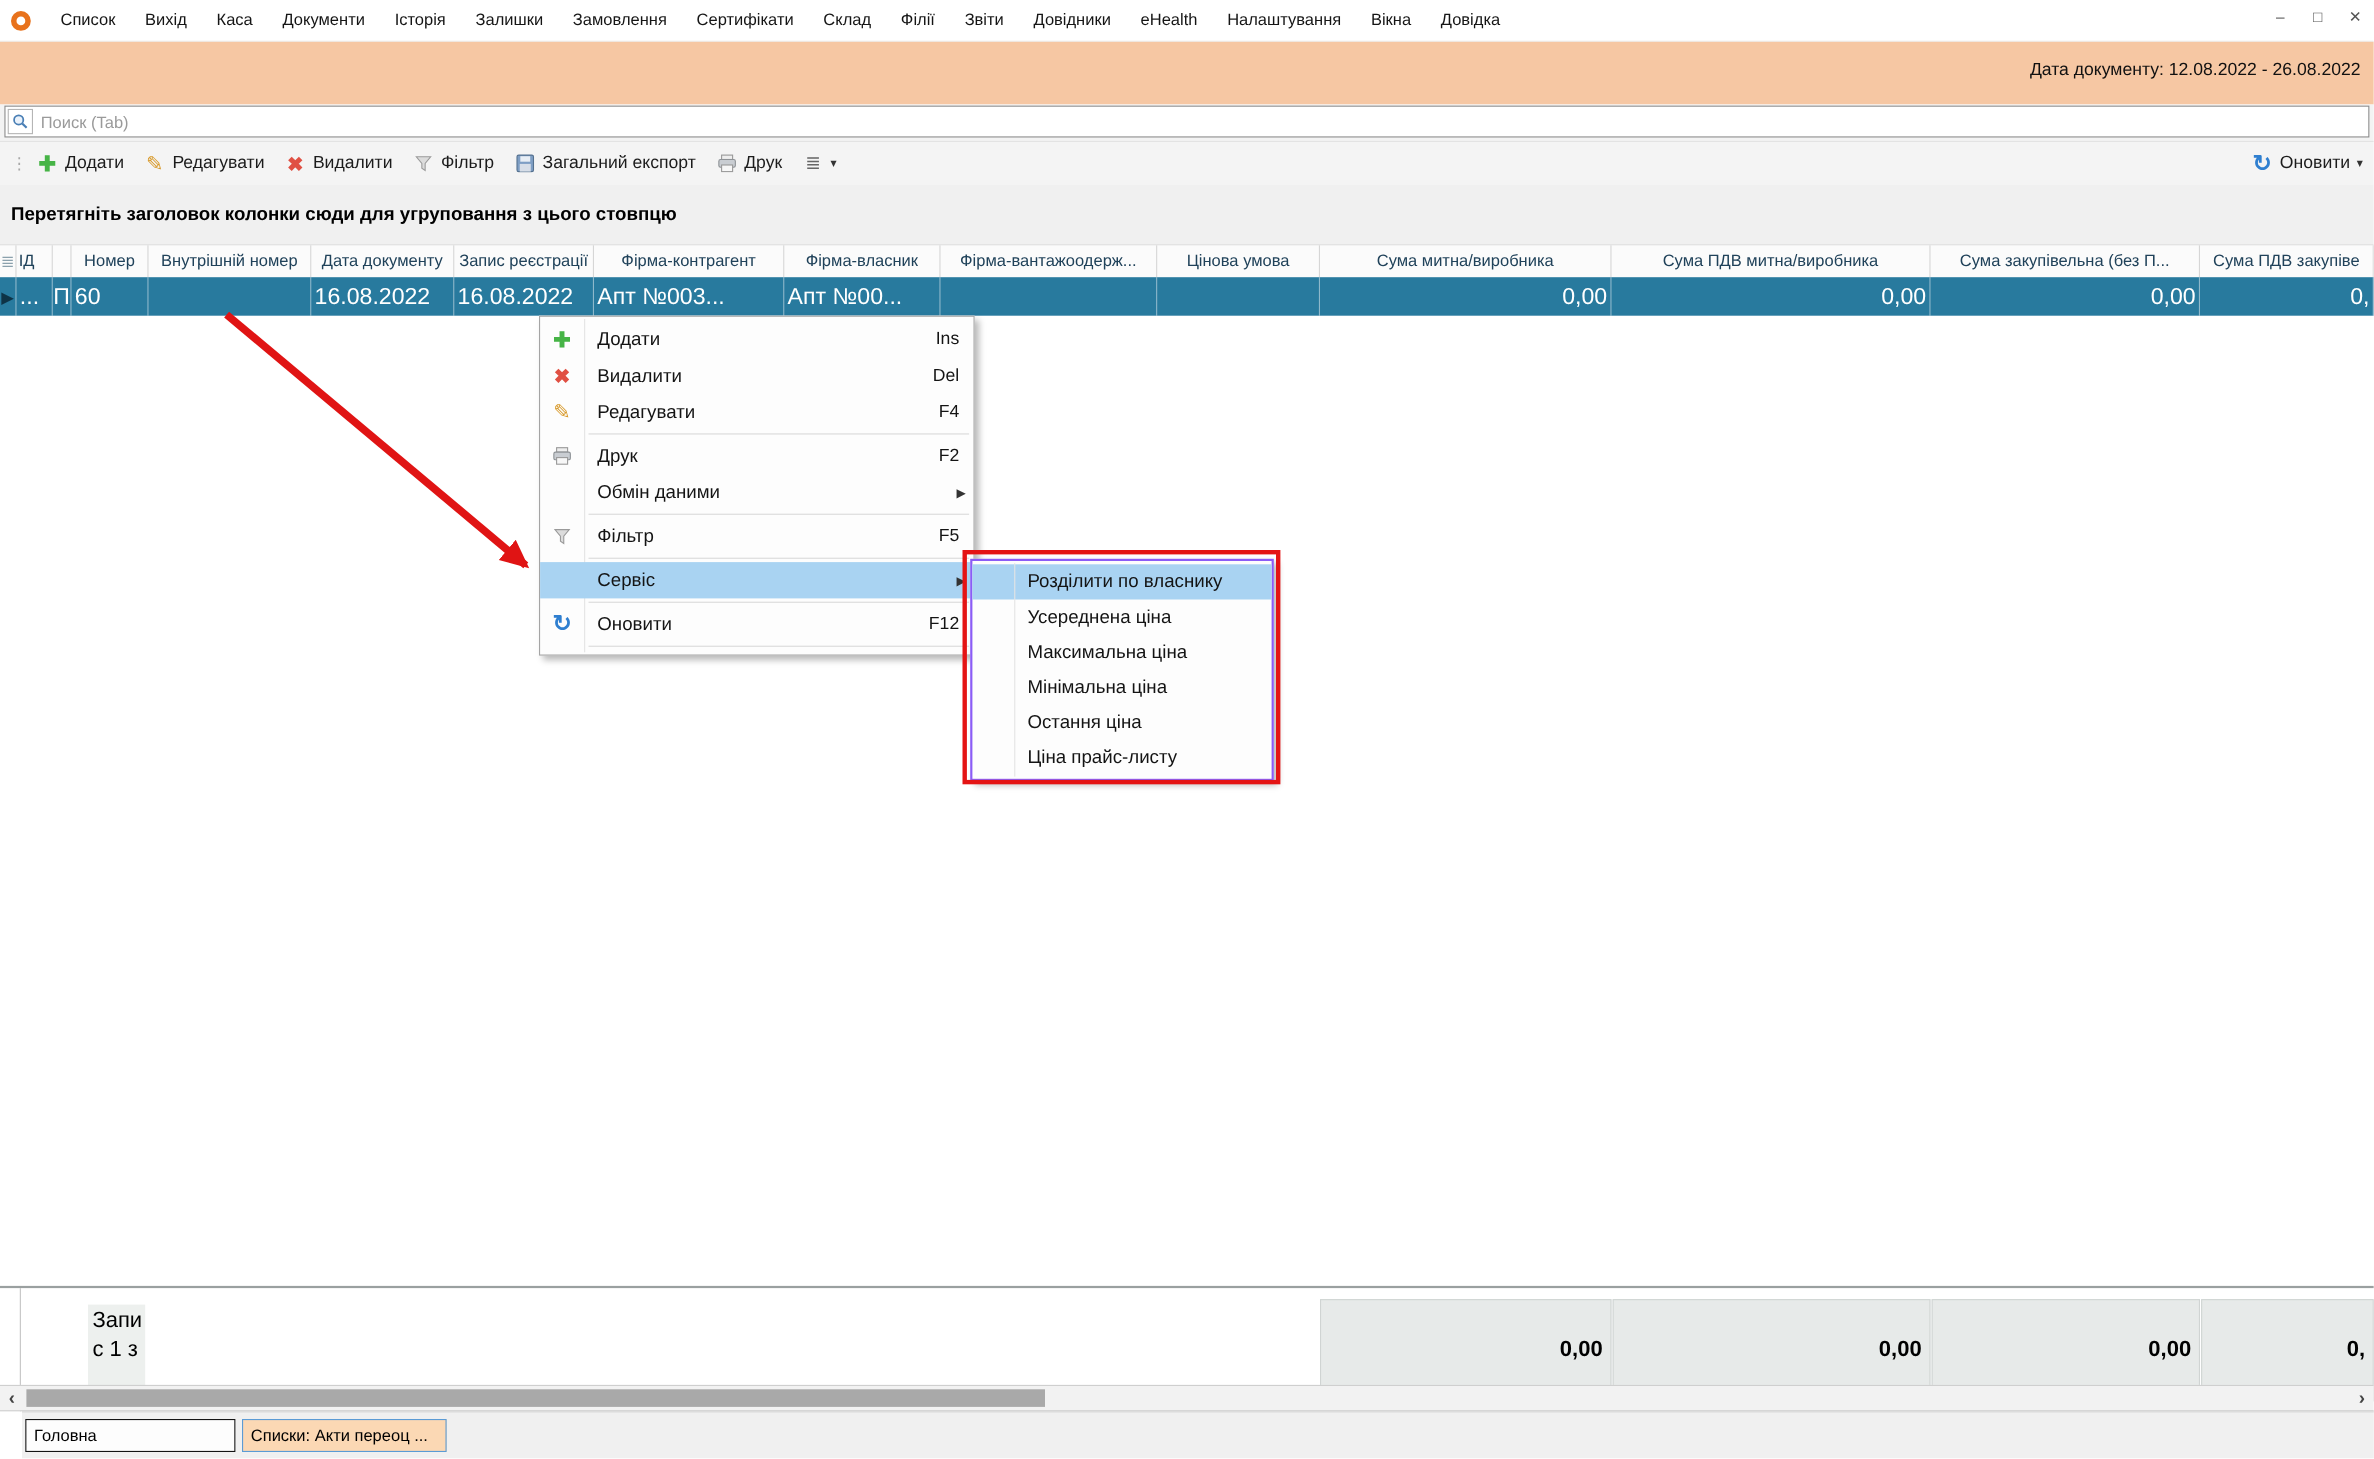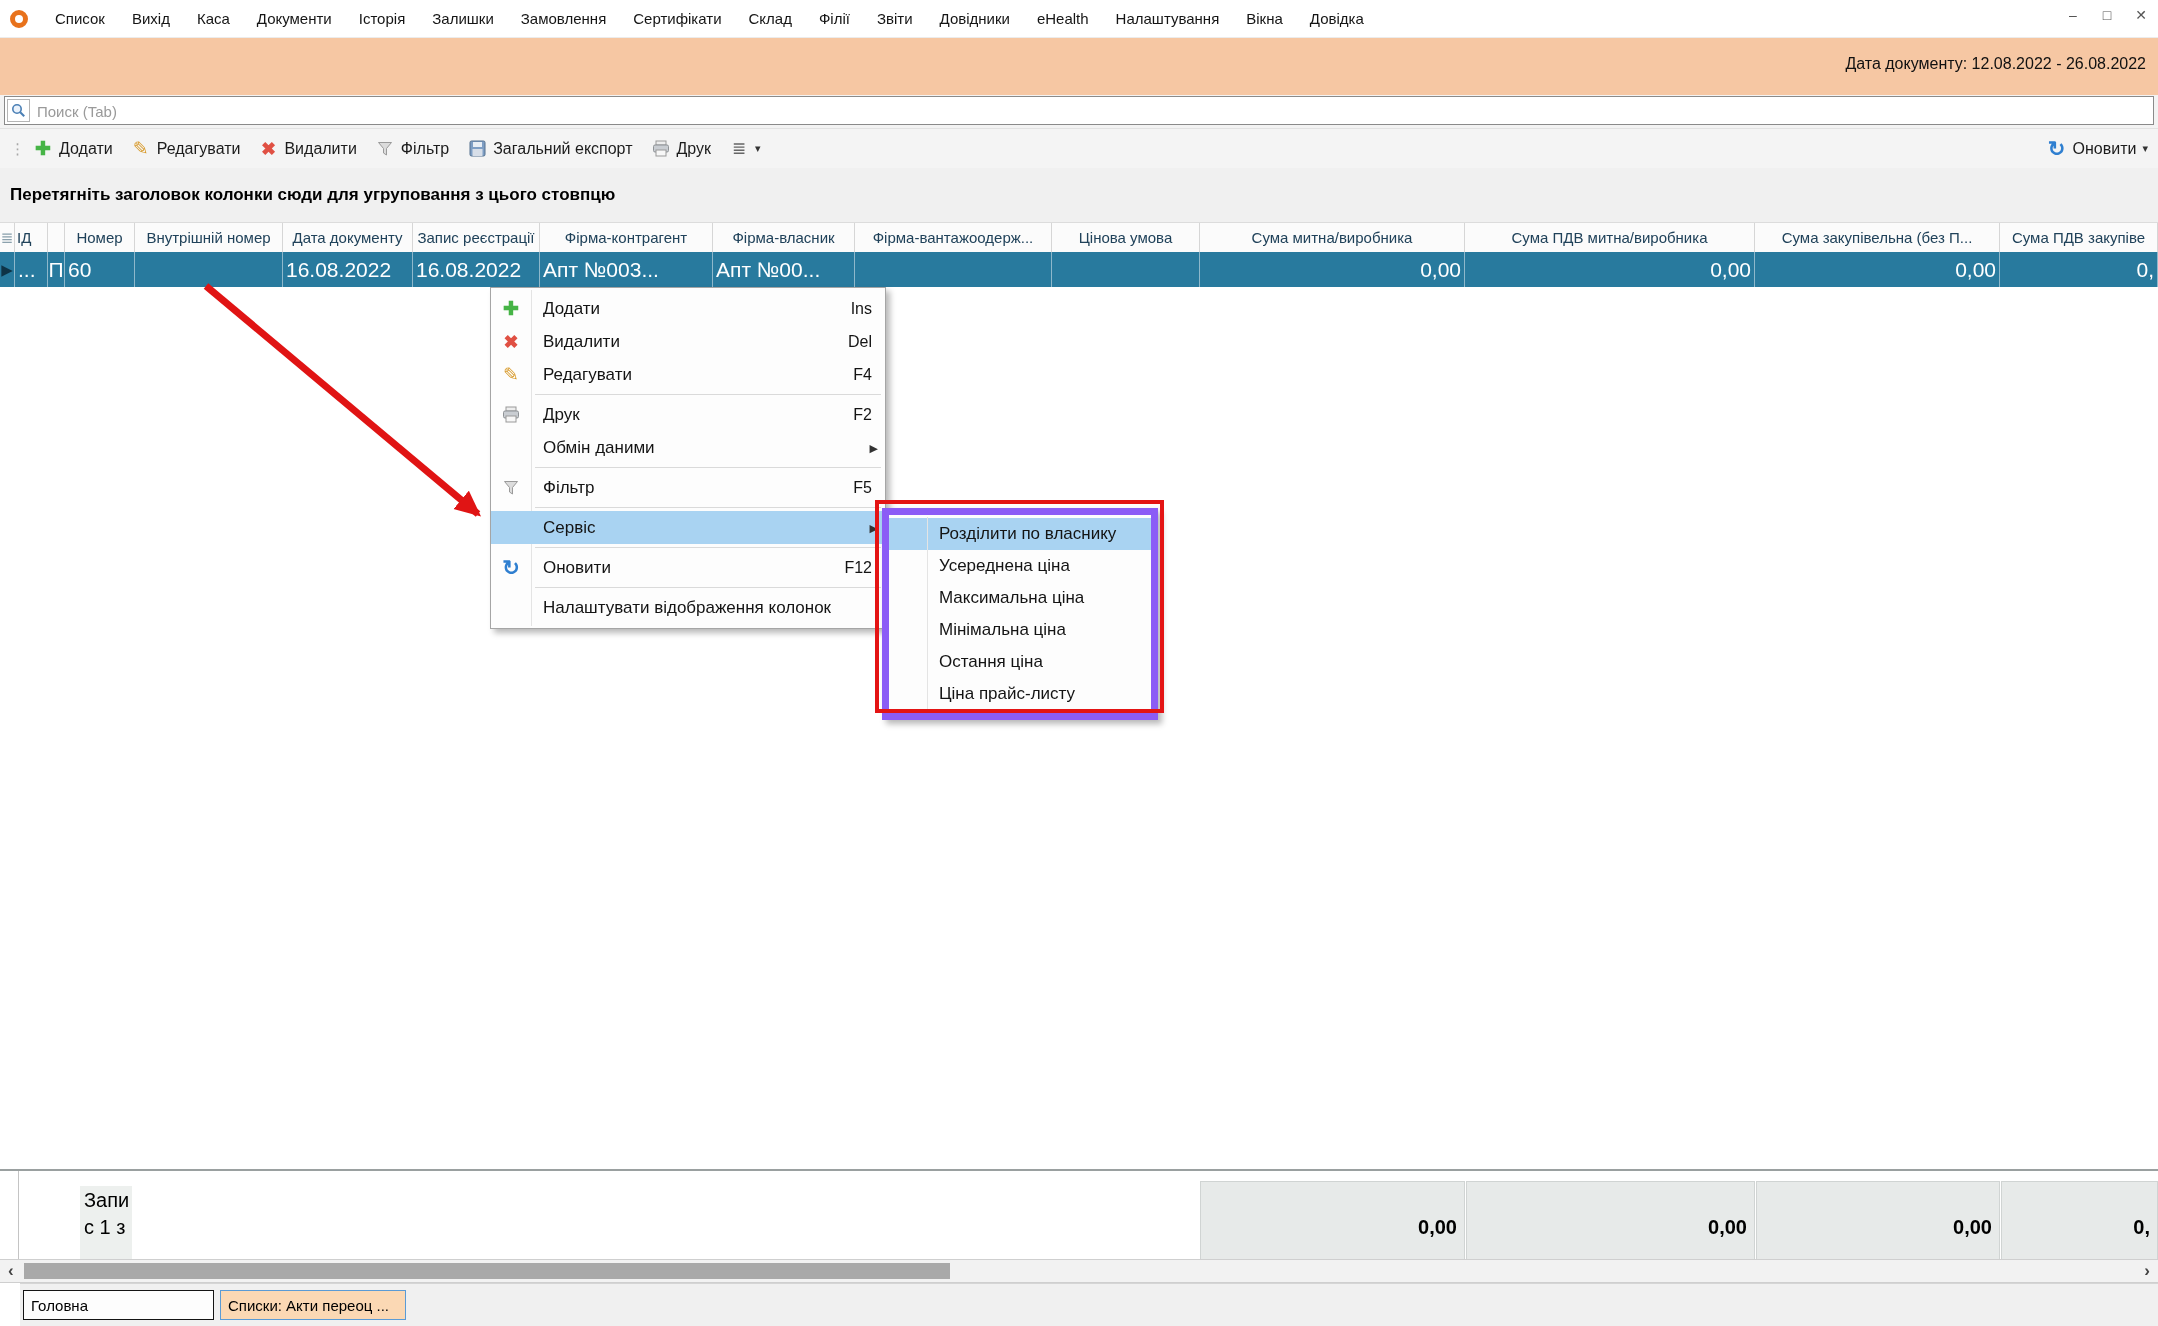--- a/index.html
+++ b/index.html
@@ -87,21 +87,21 @@
   .ctxmenu::before{content:"";position:absolute;left:40px;top:2px;bottom:2px;width:1px;background:#e4e4e4;}
   .mi{height:33px;display:flex;align-items:center;position:relative;padding-left:52px;
     font-size:17px;color:#141414;box-sizing:border-box;}
   .mi .mico{position:absolute;left:7px;top:0;width:26px;height:33px;display:flex;align-items:center;justify-content:center;}
   .mi .msc{margin-left:auto;padding-right:13px;font-size:16px;color:#141414;}
   .mi .subarr{position:absolute;right:7px;top:11px;font-size:11px;color:#333;}
   .mi.hl{background:#a9d3f2;}
   .msep{height:1px;background:#dadada;margin:3px 4px 3px 44px;}
   
   .submenu{position:absolute;left:882px;top:508px;width:276px;background:#fdfdfd;
-    border:7px solid #8b5cf6;box-shadow:4px 4px 6px rgba(0,0,0,.28);padding:3px 0;box-sizing:border-box;z-index:50;}
+    border:2px solid #8b5cf6;box-shadow:4px 4px 6px rgba(0,0,0,.28);padding:3px 0;box-sizing:border-box;z-index:50;}
   .submenu::before{content:"";position:absolute;left:38px;top:2px;bottom:2px;width:1px;background:#e4e4e4;}
   .smi{height:32px;display:flex;align-items:center;padding-left:50px;font-size:17px;color:#141414;box-sizing:border-box;}
   .smi.hl{background:#a9d3f2;}
   
   .redrect{position:absolute;left:875px;top:500px;width:289px;height:213px;border:4px solid #e41414;box-sizing:border-box;z-index:55;pointer-events:none;}
   .annot{position:absolute;left:0;top:0;z-index:60;pointer-events:none;}
   svg{display:block;}
 </style>
 </head>
 <body>
@@ -309,23 +309,20 @@
     <span>Сервіс</span>
     <span class="subarr">▶</span>
   </div>
   <div class="msep"></div>
   <div class="mi">
     <span class="mico ic-refresh">↻</span>
     <span>Оновити</span>
     <span class="msc">F12</span>
   </div>
   <div class="msep"></div>
-  <div class="mi">
-    <span>Налаштувати відображення колонок</span>
-  </div>
 </div>
 
 <div class="submenu">
   <div class="smi hl">Розділити по власнику</div>
   <div class="smi">Усереднена ціна</div>
   <div class="smi">Максимальна ціна</div>
   <div class="smi">Мінімальна ціна</div>
   <div class="smi">Остання ціна</div>
   <div class="smi">Ціна прайс-листу</div>
 </div>

